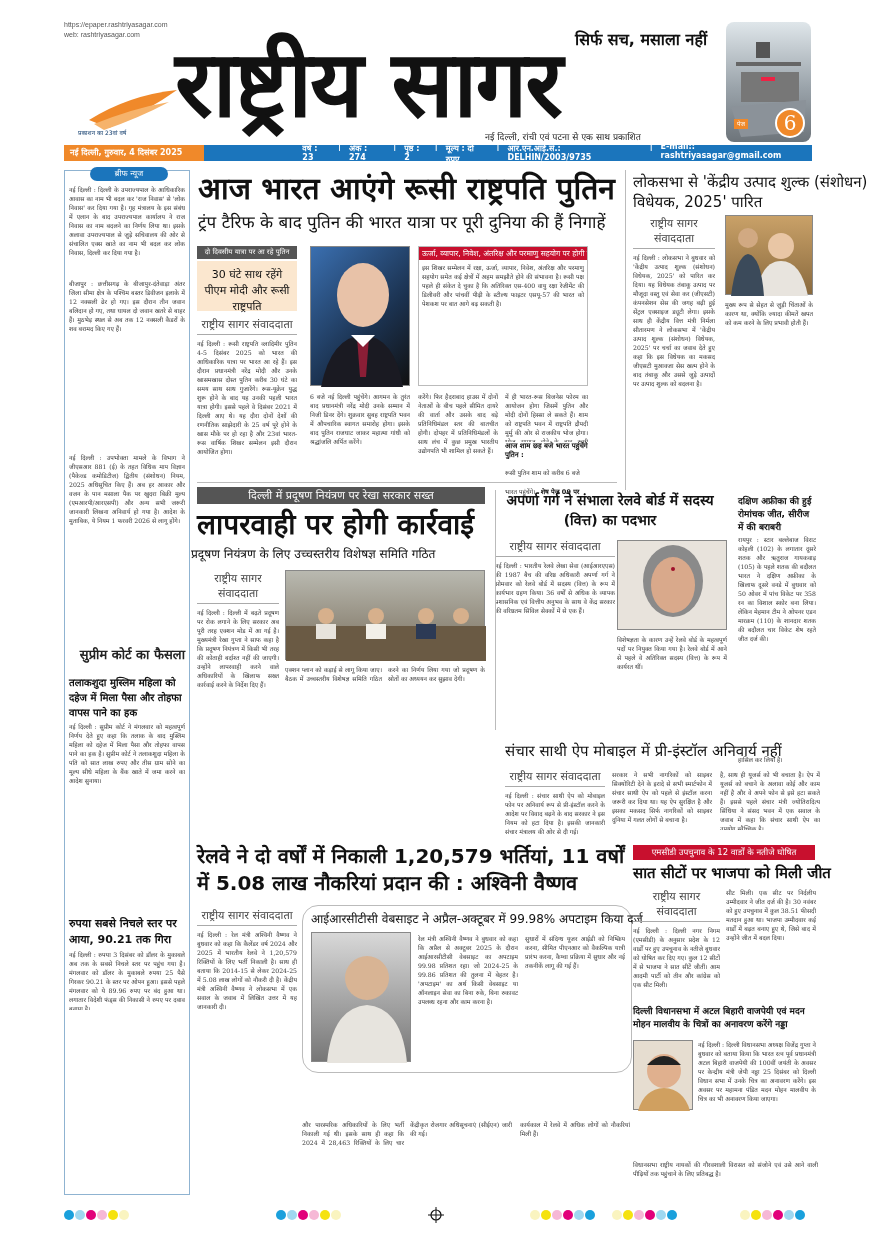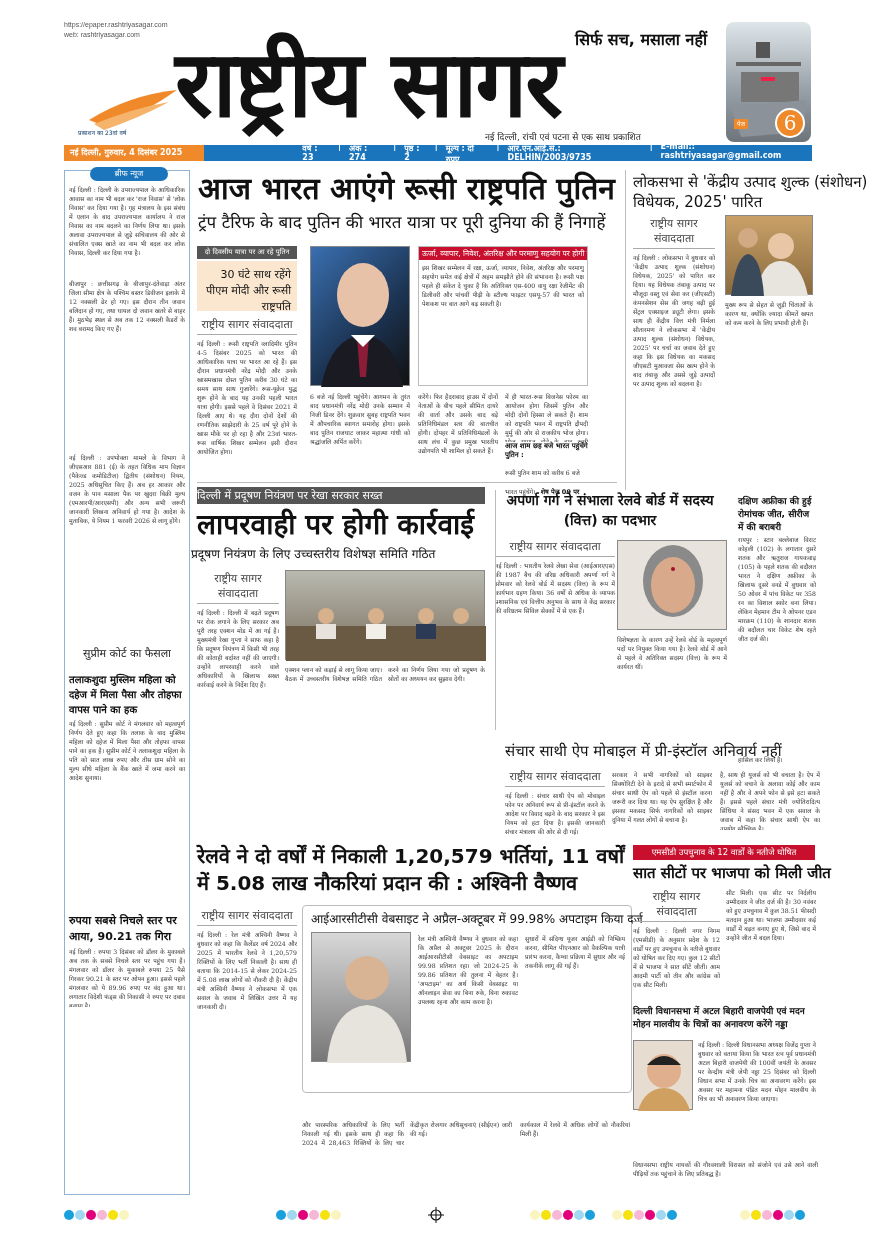--- a/index.html
+++ b/index.html
@@ -63,36 +63,36 @@
   <div class="abs" style="left:25px;top:-4px;width:78px;height:14px;border-radius:7px;background:#1b75bc;color:#fff;font-size:8px;text-align:center;line-height:14px">ब्रीफ न्यूज</div>
   <div>
     <div class="txt" style="height:88px;overflow:hidden">नई दिल्ली : दिल्ली के उपराज्यपाल के आधिकारिक आवास का नाम भी बदल कर 'राज निवास' से 'लोक निवास' कर दिया गया है। गृह मंत्रालय के इस संबंध में एलान के बाद उपराज्यपाल कार्यालय ने राज निवास का नाम बदलने का निर्णय लिया था। इसके अलावा उपराज्यपाल से जुड़े सचिवालय की ओर से संचालित एक्स खाते का नाम भी बदल कर लोक निवास, दिल्ली कर दिया गया है।</div>
   </div>
   <div style="margin-top:6px">
     <div class="txt" style="height:170px;overflow:hidden">बीजापुर : छत्तीसगढ़ के बीजापुर-दंतेवाड़ा अंतर जिला सीमा क्षेत्र के पश्चिम बस्तर डिवीजन इलाके में 12 नक्सली ढेर हो गए। इस दौरान तीन जवान बलिदान हो गए, तथा घायल दो जवान खतरे से बाहर हैं। मुठभेड़ स्थल से अब तक 12 नक्सली कैडरों के शव बरामद किए गए हैं।</div>
   </div>
   <div style="margin-top:4px">
     <div class="txt" style="height:190px;overflow:hidden">नई दिल्ली : उपभोक्ता मामले के विभाग ने जीएसआर 881 (ई) के तहत विधिक माप विज्ञान (पैकेज्ड कमोडिटीज) द्वितीय (संशोधन) नियम, 2025 अधिसूचित किए हैं। अब हर आकार और वजन के पान मसाला पैक पर खुदरा बिक्री मूल्य (एमआरपी/आरएसपी) और अन्य सभी जरूरी जानकारी लिखना अनिवार्य हो गया है। आदेश के मुताबिक, ये नियम 1 फरवरी 2026 से लागू होंगे।</div>
   </div>
-  <div style="font-size:11px;font-weight:normal;text-align:center;color:#222;margin:2px 0">सुप्रीम कोर्ट का फैसला</div>
+  <div style="font-size:13px;font-weight:bold;text-align:right;color:#222;margin:2px 0">सुप्रीम कोर्ट का फैसला</div>
   <div style="margin-top:12px">
     <div class="hl" style="font-size:10px;line-height:15px;margin-bottom:2px">तलाकशुदा मुस्लिम महिला को दहेज में मिला पैसा और तोहफा वापस पाने का हक</div>
     <div class="txt" style="height:190px;overflow:hidden">नई दिल्ली : सुप्रीम कोर्ट ने मंगलवार को महत्वपूर्ण निर्णय देते हुए कहा कि तलाक के बाद मुस्लिम महिला को दहेज में मिला पैसा और तोहफा वापस पाने का हक है। सुप्रीम कोर्ट ने तलाकशुदा महिला के पति को सात लाख रुपए और तीस ग्राम सोने का मूल्य सीधे महिला के बैंक खाते में जमा करने का आदेश सुनाया।</div>
   </div>
   <div style="margin-top:4px">
     <div class="hl" style="font-size:11px;line-height:16px;margin-bottom:2px">रुपया सबसे निचले स्तर पर आया, 90.21 तक गिरा</div>
     <div class="txt" style="height:60px;overflow:hidden">नई दिल्ली : रुपया 3 दिसंबर को डॉलर के मुकाबले अब तक के सबसे निचले स्तर पर पहुंच गया है। मंगलवार को डॉलर के मुकाबले रुपया 25 पैसे गिरकर 90.21 के स्तर पर ओपन हुआ। इससे पहले मंगलवार को ये 89.96 रुपए पर बंद हुआ था। लगातार विदेशी फंड्स की निकासी ने रुपए पर दबाव बनाया है।</div>
   </div>
 </div>
 
 <div class="abs hl" style="left:198px;top:170px;font-size:30px;line-height:38px;white-space:nowrap">आज भारत आएंगे रूसी राष्ट्रपति पुतिन</div>
 <div class="abs" style="left:198px;top:211px;font-size:17px;line-height:22px;white-space:nowrap;color:#111">ट्रंप टैरिफ के बाद पुतिन की भारत यात्रा पर पूरी दुनिया की हैं निगाहें</div>
 
 <div class="abs" style="left:197px;top:246px;width:100px;height:13px;background:#555;color:#fff;font-size:7px;line-height:13px;text-align:center">दो दिवसीय यात्रा पर आ रहे पुतिन</div>
-<div class="abs" style="left:197px;top:261px;width:100px;height:50px;background:#fbe7cf;font-size:11px;line-height:16px;text-align:right;padding:6px 6px;color:#111">30 घंटे साथ रहेंगे पीएम मोदी और रूसी राष्ट्रपति</div>
+<div class="abs" style="left:197px;top:261px;width:100px;height:50px;background:#fbe7cf;font-size:11px;line-height:16px;text-align:center;padding:6px 6px;color:#111">30 घंटे साथ रहेंगे पीएम मोदी और रूसी राष्ट्रपति</div>
 <div class="abs" style="left:197px;top:316px;width:100px">
   <div class="byline">राष्ट्रीय सागर संवाददाता</div>
   <div class="txt" style="height:160px;overflow:hidden">नई दिल्ली : रूसी राष्ट्रपति व्लादिमीर पुतिन 4-5 दिसंबर 2025 को भारत की आधिकारिक यात्रा पर भारत आ रहे हैं। इस दौरान प्रधानमंत्री नरेंद्र मोदी और उनके खासमखास दोस्त पुतिन करीब 30 घंटे का समय साथ साथ गुजारेंगे। रूस-यूक्रेन युद्ध शुरू होने के बाद यह उनकी पहली भारत यात्रा होगी। इससे पहले वे दिसंबर 2021 में दिल्ली आए थे। यह दौरा दोनों देशों की रणनीतिक साझेदारी के 25 वर्ष पूरे होने के खास मौके पर हो रहा है और 23वां भारत-रूस वार्षिक शिखर सम्मेलन इसी दौरान आयोजित होगा।</div>
 </div>
 
 <div class="abs ph" style="left:310px;top:246px;width:100px;height:140px;background:linear-gradient(135deg,#3a6fb0,#1b3250 60%,#111)">
   <svg width="100" height="140">
       <ellipse cx="52" cy="48" rx="26" ry="32" fill="#e8c2a8"></ellipse>
       <path d="M10 140 Q20 90 52 88 Q84 90 92 140 Z" fill="#1a1a22"></path>
       <path d="M46 90 L58 90 L55 130 L49 130 Z" fill="#8b1e36"></path>
@@ -124,21 +124,21 @@
       <path d="M30 80 Q35 45 55 45 Q75 45 82 80 Z" fill="#e8e4de"></path>
       <circle cx="22" cy="22" r="10" fill="#d1a982"></circle>
       <path d="M5 80 Q10 40 22 38 Q35 40 38 80 Z" fill="#3b4a5a"></path>
     </svg>
 </div>
 <div class="abs txt" style="left:725px;top:300px;width:88px;height:145px;overflow:hidden">मुख्य रूप से सेहत से जुड़ी चिंताओं के कारण था, क्योंकि ज्यादा कीमतें खपत को कम करने के लिए प्रभावी होती हैं।</div>
 
 <div class="abs hl" style="left:738px;top:495px;width:78px;font-size:9px;line-height:13px">दक्षिण अफ्रीका की हुई रोमांचक जीत, सीरीज में की बराबरी</div>
 <div class="abs txt" style="left:738px;top:535px;width:78px;height:215px;overflow:hidden">रायपुर : स्टार बल्लेबाज विराट कोहली (102) के लगातार दूसरे शतक और ऋतुराज गायकवाड़ (105) के पहले शतक की बदौलत भारत ने दक्षिण अफ्रीका के खिलाफ दूसरे वनडे में बुधवार को 50 ओवर में पांच विकेट पर 358 रन का विशाल स्कोर बना लिया। लेकिन मेहमान टीम ने ओपनर एडन मारक्रम (110) के शानदार शतक की बदौलत चार विकेट शेष रहते जीत दर्ज की।</div>
 
-<div class="abs" style="left:197px;top:487px;width:288px;height:17px;background:#555;color:#fff;font-size:11px;line-height:17px;text-align:left">दिल्ली में प्रदूषण नियंत्रण पर रेखा सरकार सख्त</div>
+<div class="abs" style="left:197px;top:487px;width:288px;height:17px;background:#555;color:#fff;font-size:11px;line-height:17px;text-align:center">दिल्ली में प्रदूषण नियंत्रण पर रेखा सरकार सख्त</div>
 <div class="abs hl" style="left:197px;top:507px;font-size:28px;line-height:36px;white-space:nowrap">लापरवाही पर होगी कार्रवाई</div>
 <div class="abs" style="left:191px;top:546px;font-size:12px;line-height:16px;white-space:nowrap">प्रदूषण नियंत्रण के लिए उच्चस्तरीय विशेषज्ञ समिति गठित</div>
 <div class="abs" style="left:197px;top:570px;width:82px">
   <div class="byline">राष्ट्रीय सागर संवाददाता</div>
   <div class="txt" style="height:225px;overflow:hidden">नई दिल्ली : दिल्ली में बढ़ते प्रदूषण पर रोक लगाने के लिए सरकार अब पूरी तरह एक्शन मोड में आ गई है। मुख्यमंत्री रेखा गुप्ता ने साफ कहा है कि प्रदूषण नियंत्रण में किसी भी तरह की कोताही बर्दाश्त नहीं की जाएगी। उन्होंने लापरवाही करने वाले अधिकारियों के खिलाफ सख्त कार्रवाई करने के निर्देश दिए हैं।</div>
 </div>
 <div class="abs ph" style="left:285px;top:570px;width:200px;height:90px;background:linear-gradient(#b9b9b0,#7a6f5d)">
   <svg width="200" height="90">
       <rect x="0" y="55" width="200" height="35" fill="#6a5a44"></rect>
       <circle cx="40" cy="45" r="8" fill="#d7b08c"></circle>
@@ -173,21 +173,21 @@
   <div class="txt" style="height:60px;overflow:hidden">नई दिल्ली : संचार साथी ऐप को मोबाइल फोन पर अनिवार्य रूप से प्री-इंस्टॉल करने के आदेश पर विवाद बढ़ने के बाद सरकार ने इस नियम को हटा दिया है। इसकी जानकारी संचार मंत्रालय की ओर से दी गई।</div>
 </div>
 <div class="abs txt" style="left:612px;top:770px;width:100px;height:60px;overflow:hidden">सरकार ने सभी नागरिकों को साइबर सिक्योरिटी देने के इरादे से सभी स्मार्टफोन में संचार साथी ऐप को पहले से इंस्टॉल करना जरूरी कर दिया था। यह ऐप सुरक्षित है और इसका मकसद सिर्फ नागरिकों को साइबर दुनिया में गलत लोगों से बचाना है।</div>
 <div class="abs txt" style="left:720px;top:770px;width:100px;height:60px;overflow:hidden">है, साथ ही यूजर्स को भी बचाता है। ऐप में यूजर्स को बचाने के अलावा कोई और काम नहीं है और वे अपने फोन से इसे हटा सकते हैं। इससे पहले संचार मंत्री ज्योतिरादित्य सिंधिया ने संसद भवन में एक सवाल के जवाब में कहा कि संचार साथी ऐप का उपयोग स्वैच्छिक है।</div>
 
 <div class="abs hl" style="left:197px;top:843px;width:440px;font-size:20px;line-height:27px">रेलवे ने दो वर्षों में निकाली 1,20,579 भर्तियां, 11 वर्षों में 5.08 लाख नौकरियां प्रदान की : अश्विनी वैष्णव</div>
 <div class="abs" style="left:197px;top:907px;width:100px">
   <div class="byline">राष्ट्रीय सागर संवाददाता</div>
   <div class="txt" style="height:270px;overflow:hidden">नई दिल्ली : रेल मंत्री अश्विनी वैष्णव ने बुधवार को कहा कि कैलेंडर वर्ष 2024 और 2025 में भारतीय रेलवे ने 1,20,579 रिक्तियों के लिए भर्ती निकाली है। साथ ही बताया कि 2014-15 से लेकर 2024-25 में 5.08 लाख लोगों को नौकरी दी है। केंद्रीय मंत्री अश्विनी वैष्णव ने लोकसभा में एक सवाल के जवाब में लिखित उत्तर में यह जानकारी दी।</div>
 </div>
-<div class="abs" style="left:302px;top:905px;width:330px;height:188px;border:1px solid #bbb;border-radius:4px">
+<div class="abs" style="left:302px;top:905px;width:330px;height:168px;border:1px solid #bbb;border-radius:16px">
   <div class="abs" style="left:8px;top:5px;font-size:12px;line-height:16px;white-space:nowrap">आईआरसीटीसी वेबसाइट ने अप्रैल-अक्टूबर में 99.98% अपटाइम किया दर्ज</div>
   <div class="abs ph" style="left:8px;top:26px;width:100px;height:130px;background:linear-gradient(#d8d8d8,#777)">
     <svg width="100" height="130">
         <circle cx="55" cy="45" r="22" fill="#d8b494"></circle>
         <path d="M15 130 Q20 75 55 72 Q90 75 95 130 Z" fill="#e7e4de"></path>
       </svg>
   </div>
   <div class="abs txt" style="left:115px;top:28px;width:100px;height:175px;overflow:hidden">रेल मंत्री अश्विनी वैष्णव ने बुधवार को कहा कि अप्रैल से अक्टूबर 2025 के दौरान आईआरसीटीसी वेबसाइट का अपटाइम 99.98 प्रतिशत रहा। जो 2024-25 के 99.86 प्रतिशत की तुलना में बेहतर है। 'अपटाइम' का अर्थ किसी वेबसाइट या ऑनलाइन सेवा का बिना रुके, बिना रुकावट उपलब्ध रहना और काम करना है।</div>
   <div class="abs txt" style="left:222px;top:28px;width:100px;height:175px;overflow:hidden">सुधारों में संदिग्ध यूजर आईडी को निष्क्रिय करना, सीमित पीएनआर को वैकल्पिक यात्री प्रारंभ करना, कैप्चा प्रक्रिया में सुधार और नई तकनीकें लागू की गई हैं।</div>
 </div>

